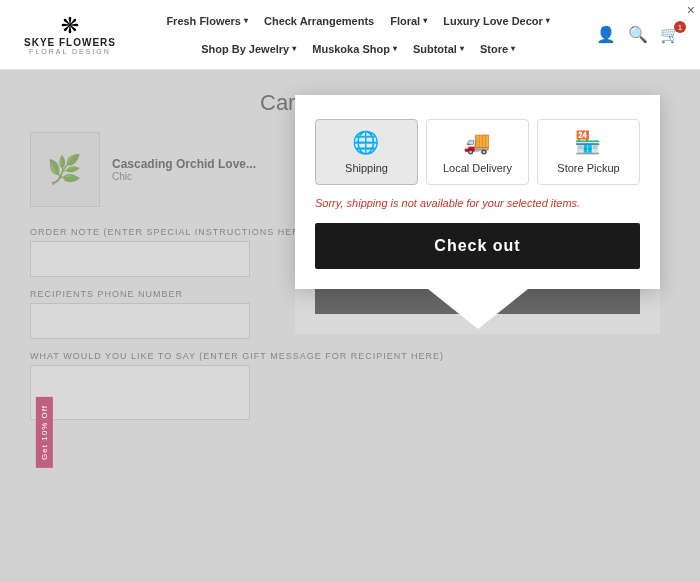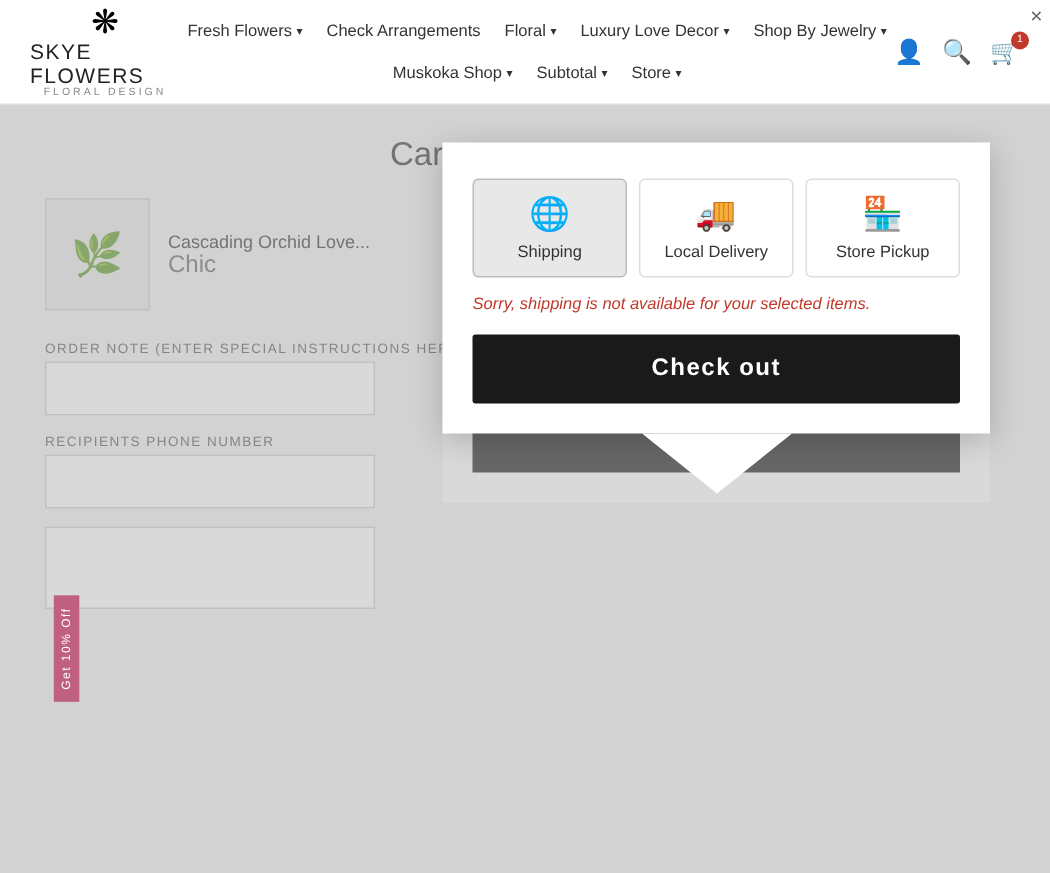--- a/index.html
+++ b/index.html
@@ -32,22 +32,22 @@
       align-items: center;
       width: 100px;
     }
 
     .logo-icon {
       font-size: 22px;
       line-height: 1;
     }
 
     .logo-name {
-      font-size: 14px;
-      font-weight: normal;
+      font-size: 10px;
+      font-weight: bold;
       letter-spacing: 1px;
       color: #222;
       text-transform: uppercase;
     }
 
     .logo-sub {
       font-size: 7px;
       letter-spacing: 2px;
       color: #888;
       text-transform: uppercase;
@@ -55,20 +55,21 @@
 
     .nav-top {
       display: flex;
       gap: 16px;
       align-items: center;
       font-size: 11px;
       color: #333;
       flex: 1;
       justify-content: center;
       flex-wrap: wrap;
+      font-weight: bold;
     }
 
     .nav-item {
       display: flex;
       align-items: center;
       gap: 3px;
       cursor: pointer;
       white-space: nowrap;
     }
 
@@ -134,27 +135,27 @@
       justify-content: center;
       font-size: 28px;
     }
 
     .product-info {
       font-size: 11px;
       color: #333;
     }
 
     .product-name {
-      font-weight: normal;
+      font-weight: bold;
       font-size: 12px;
     }
 
     .product-variant {
       color: #666;
-      font-size: 16px;
+      font-size: 10px;
     }
 
     .form-section {
       margin-top: 10px;
     }
 
     .form-label {
       font-size: 9px;
       color: #555;
       letter-spacing: 1px;
@@ -426,20 +427,21 @@
     </div>
   </div>
 
   <div class="form-section">
     <label class="form-label">Order Note (Enter Special Instructions Here)</label>
     <div class="form-input"></div>
 
     <label class="form-label">Recipients Phone Number</label>
     <div class="form-input"></div>
 
+    <label class="form-label">What Would You Like To Say (Enter Gift Message For Recipient Here)</label>
     <div class="form-textarea"></div>
   </div>
 </div>
 
 <div class="cart-summary-bg">
   <div class="subtotal-row">
     <span>Subtotal</span>
     <span>$100.00</span>
   </div>
   <div class="subtotal-note">Shipping, taxes, and discounts calculated at checkout</div>

